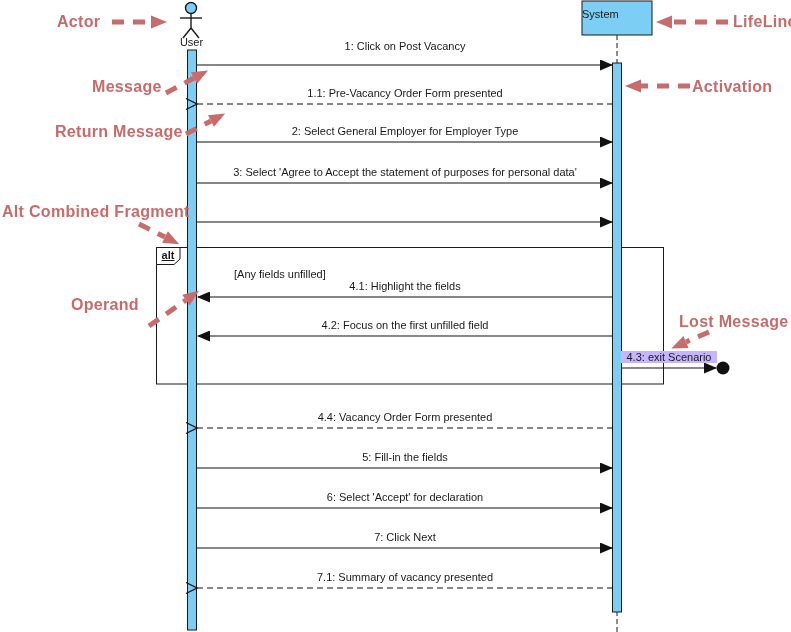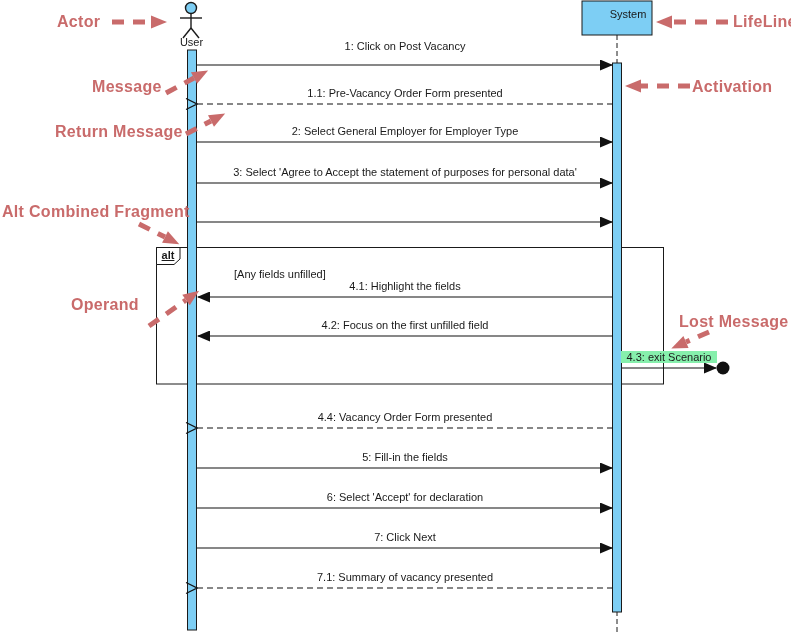--- a/index.html
+++ b/index.html
@@ -2,23 +2,23 @@
 <html><head>
 <meta charset="utf-8">
 <style>
   html,body{margin:0;padding:0;background:#fff;}
   #canvas{
     position:relative;width:791px;height:632px;background:#fff;overflow:hidden;
     font-family:"Liberation Sans",sans-serif;
   }
   #shapes{position:absolute;left:0;top:0;width:791px;height:632px;}
   .msg-label{position:absolute;left:197px;width:416px;text-align:center;font-size:11px;color:#1a1a1a;white-space:nowrap;}
-  .msg-label-lost{position:absolute;left:621px;width:94px;text-align:center;font-size:11px;color:#1a1a1a;background:#86efac;padding:0 1px;white-space:nowrap;}
+  .msg-label-lost{position:absolute;left:621px;width:94px;text-align:center;font-size:11px;color:#1a1a1a;background:#c4b5fd;padding:0 1px;white-space:nowrap;}
   .ann{position:absolute;color:#C96B6B;font-size:16px;font-weight:bold;letter-spacing:.3px;white-space:nowrap;}
-  .sys-label{position:absolute;left:582px;top:8px;width:92px;text-align:center;font-size:11px;color:#1a1a1a;}
+  .sys-label{position:absolute;left:582px;top:8px;width:92px;text-align:left;font-size:11px;color:#1a1a1a;}
   .user-label{position:absolute;left:171px;top:36px;width:41px;text-align:center;font-size:11px;color:#1a1a1a;}
   .alt-op{position:absolute;left:158px;top:249px;width:20px;text-align:center;font-size:11px;font-weight:bold;color:#1a1a1a;text-decoration:underline;}
   .guard{position:absolute;left:190px;top:268px;font-size:11px;color:#1a1a1a;padding-left:44px;}
 </style>
 </head>
 <body>
 
 <div id="canvas">
 
   <svg id="shapes" width="791" height="632" viewBox="0 0 791 632">

